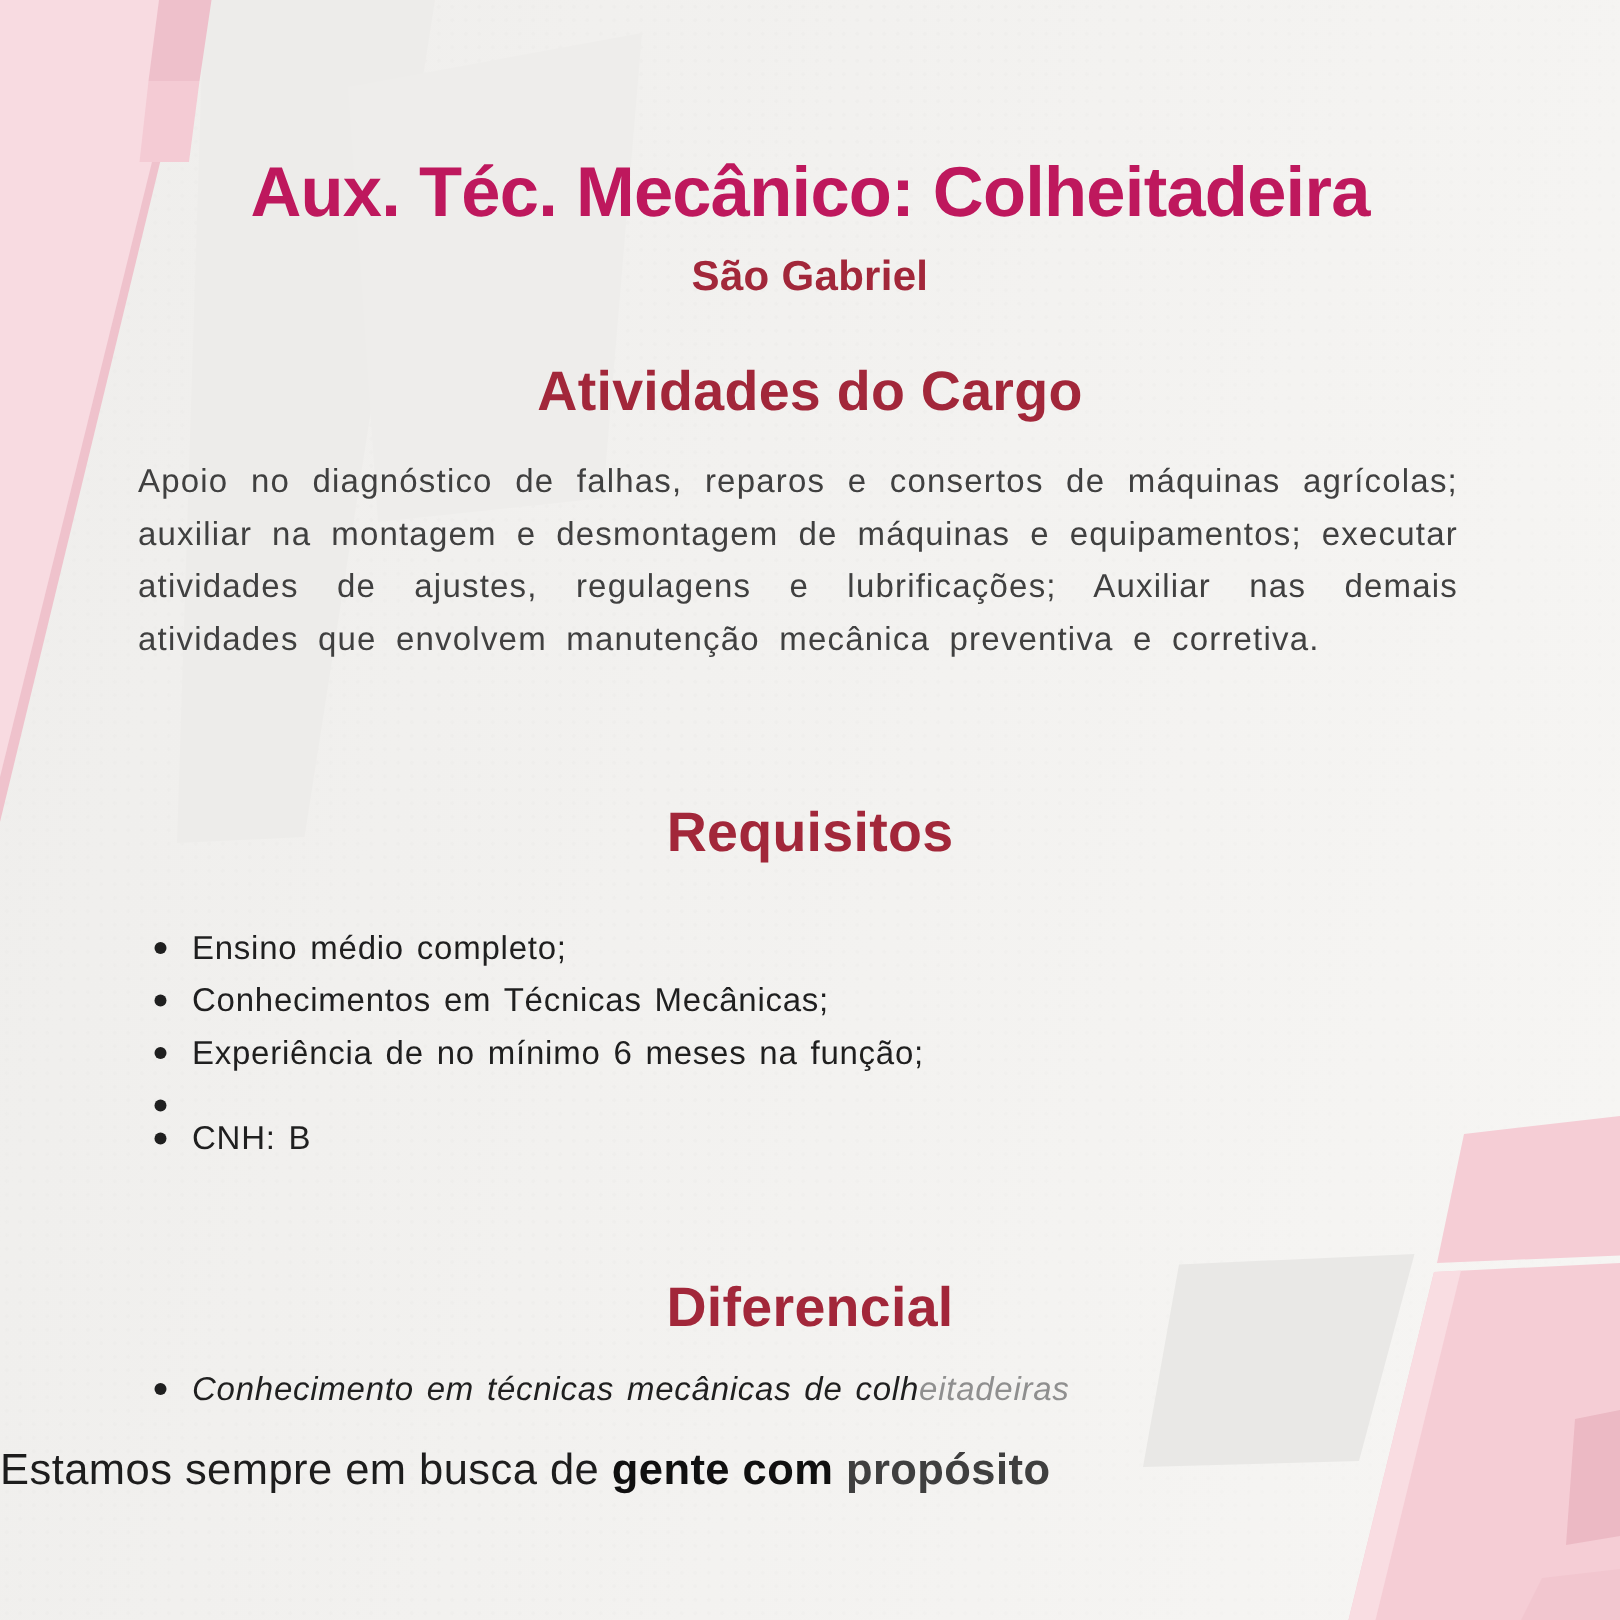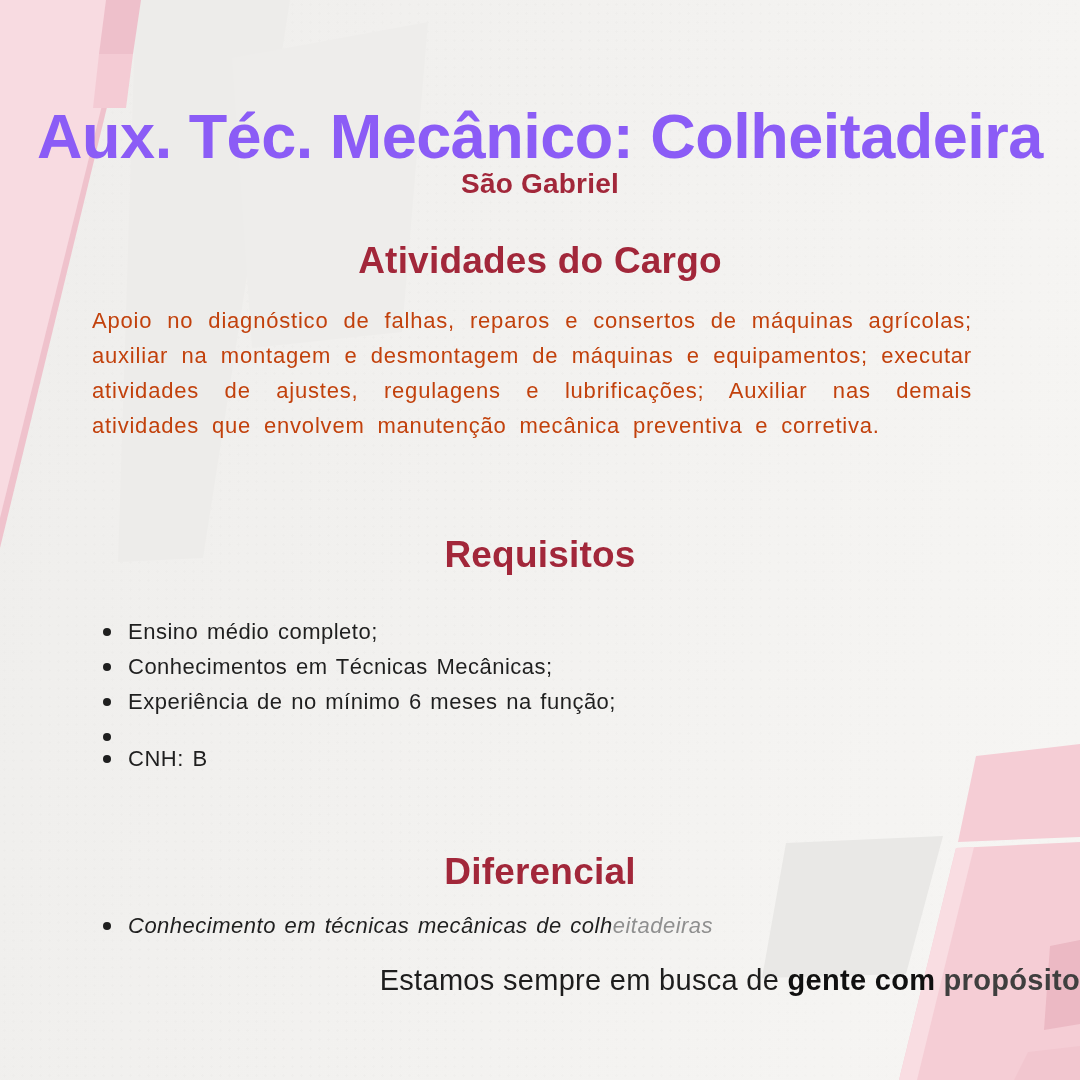--- a/index.html
+++ b/index.html
@@ -14,37 +14,37 @@
       radial-gradient(rgba(0,0,0,0.016) 1px, transparent 1.3px);
     background-size: 100% 100%, 9px 9px;
   }
   .poster { position: absolute; inset: 0; }
   svg.decor { position: absolute; inset: 0; width: 1080px; height: 1080px; }
 
   .center { left: 0; right: 0; text-align: center; }
   h1, h2, h3 { margin: 0; position: absolute; }
 
   h1.title {
-    top: 100px; font-size: 63px; font-weight: 800;
-    color: #8b5cf6; letter-spacing: -0.5px;
+    top: 100px; font-size: 47px; font-weight: 800;
+    color: #be185d; letter-spacing: -0.5px;
   }
   h2.subtitle {
     top: 168px; font-size: 28px; font-weight: 700;
     color: #A2273A; letter-spacing: 0.2px;
   }
   h3.section-heading {
     font-size: 37px; font-weight: 700; color: #A2273A; letter-spacing: 0.2px;
   }
   .h-atividades { top: 240px; }
   .h-requisitos { top: 534px; }
   .h-diferencial { top: 851px; }
 
   p.body-par {
     position: absolute; top: 303px; left: 92px; width: 880px; margin: 0;
-    font-size: 22px; line-height: 35px; color: #c2410c;
+    font-size: 22px; line-height: 35px; color: #404040;
     text-align: justify; letter-spacing: 0.8px; word-spacing: 6px;
   }
 
   ul.req-list {
     position: absolute; top: 614px; left: 103px; width: 730px;
     margin: 0; padding: 0; list-style: none; text-align: center;
   }
   ul.req-list li, .dif-item {
     display: flex; align-items: flex-start;
     font-size: 22px; line-height: 35px; color: #1F1F1F;
@@ -54,21 +54,21 @@
     flex: none; width: 8px; height: 8px; border-radius: 50%;
     background: #1F1F1F; margin: 14px 17px 0 0;
   }
   .dif-item {
     position: absolute; top: 908px; left: 103px; width: 820px;
   }
   .dif-item .li-text { font-style: italic; }
   .faded { color: #8F8F8F; }
 
   .footer {
-    position: absolute; top: 964px; left: 0; right: 0; text-align: right;
+    position: absolute; top: 964px; left: 0; right: 0; text-align: left;
     font-size: 29px; color: #1D1D1D; letter-spacing: 0.3px;
   }
   .footer strong { font-weight: 700; color: #101010; }
   .footer .faded2 { color: #3F3F3F; }
 </style>
 </head>
 <body>
 
 <div class="poster">
 

